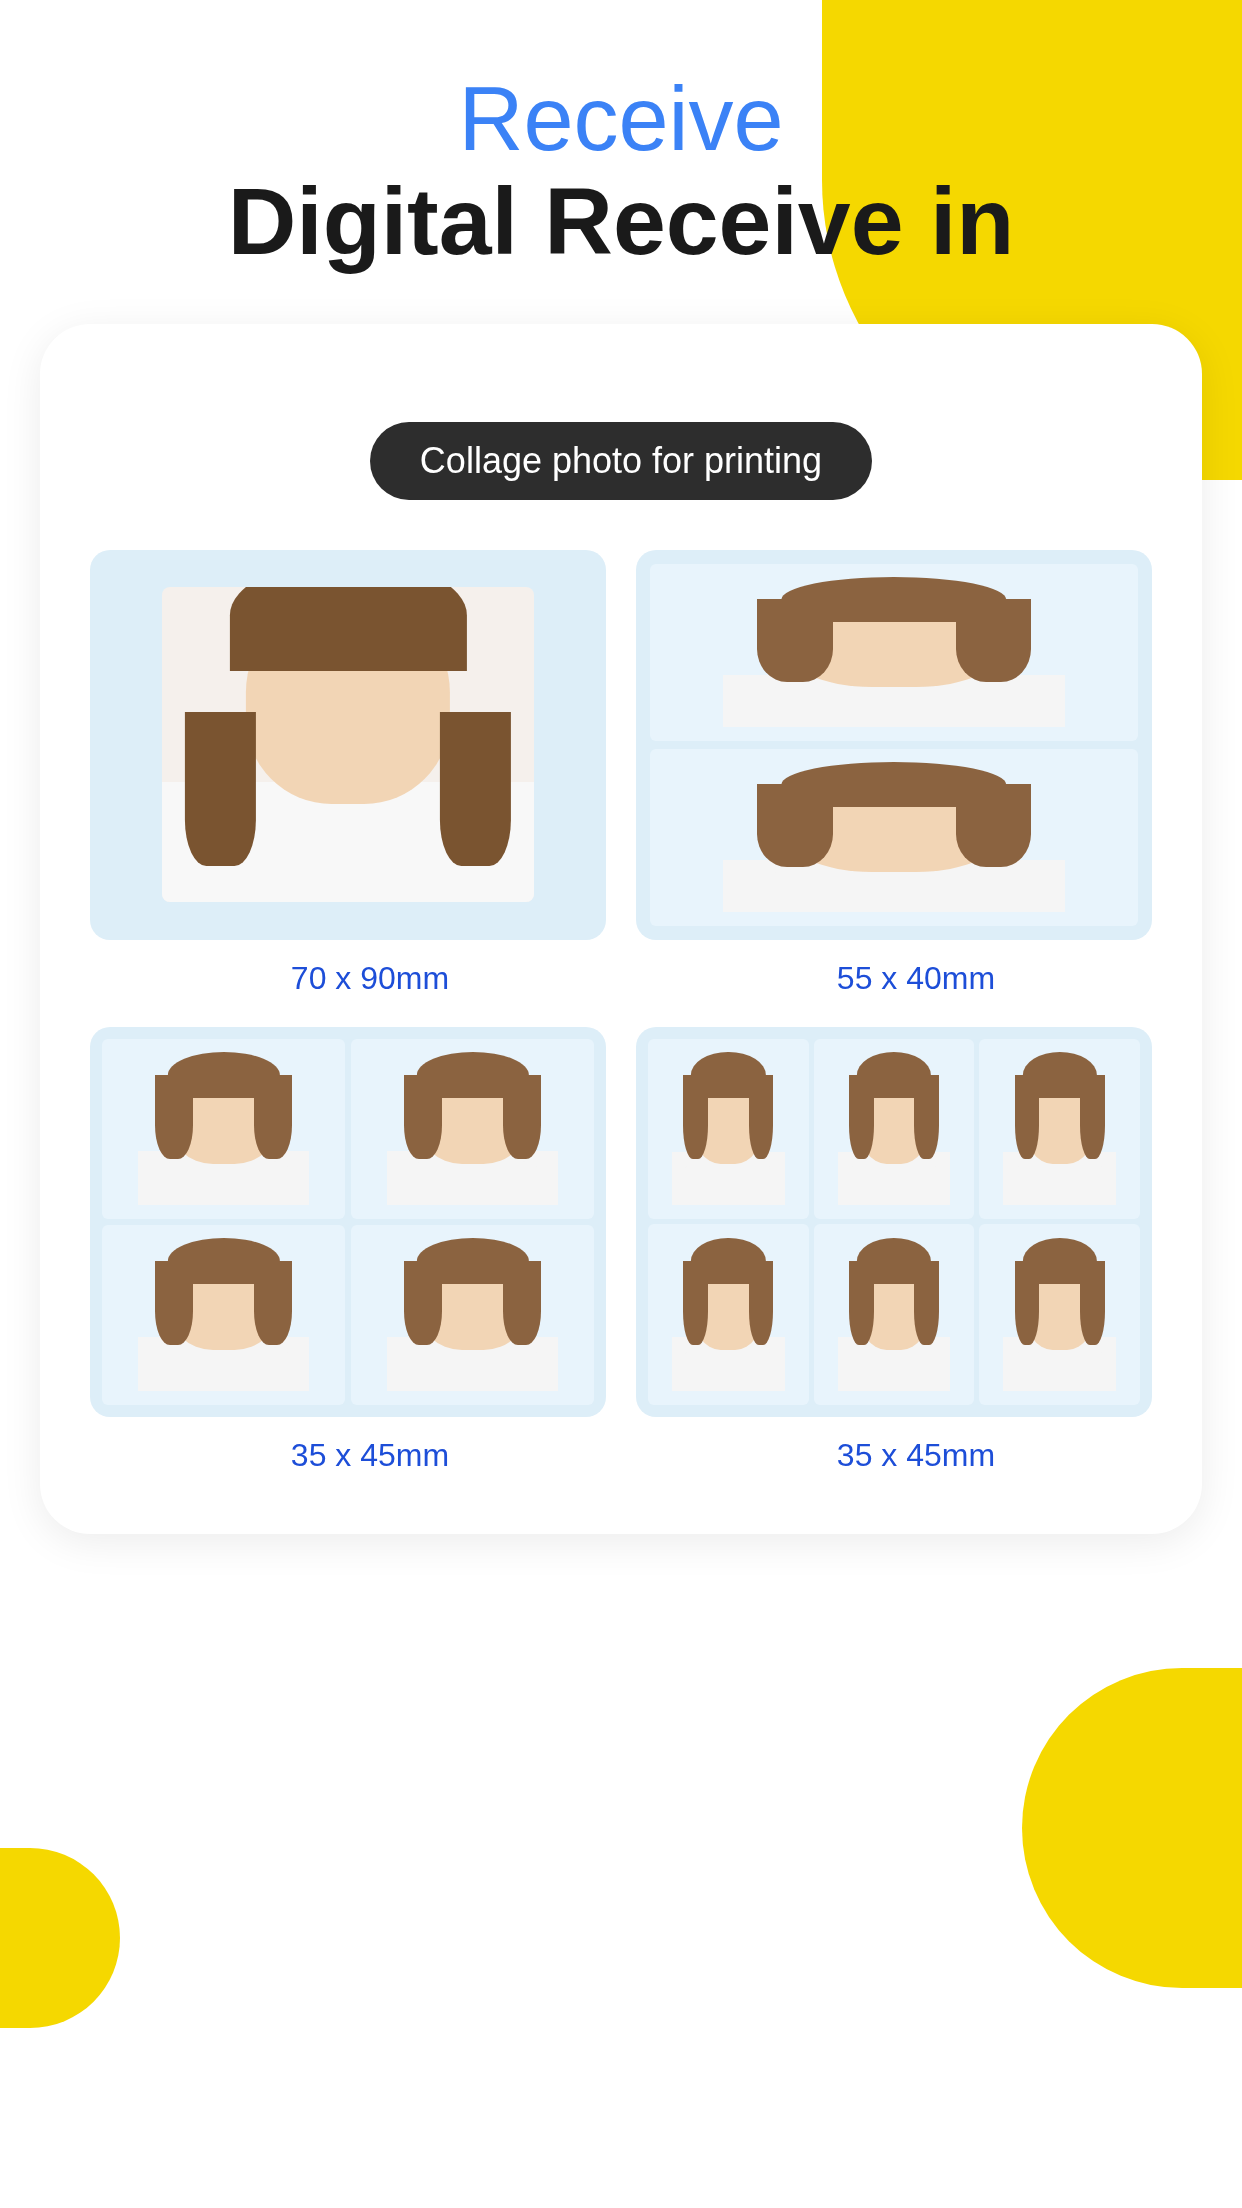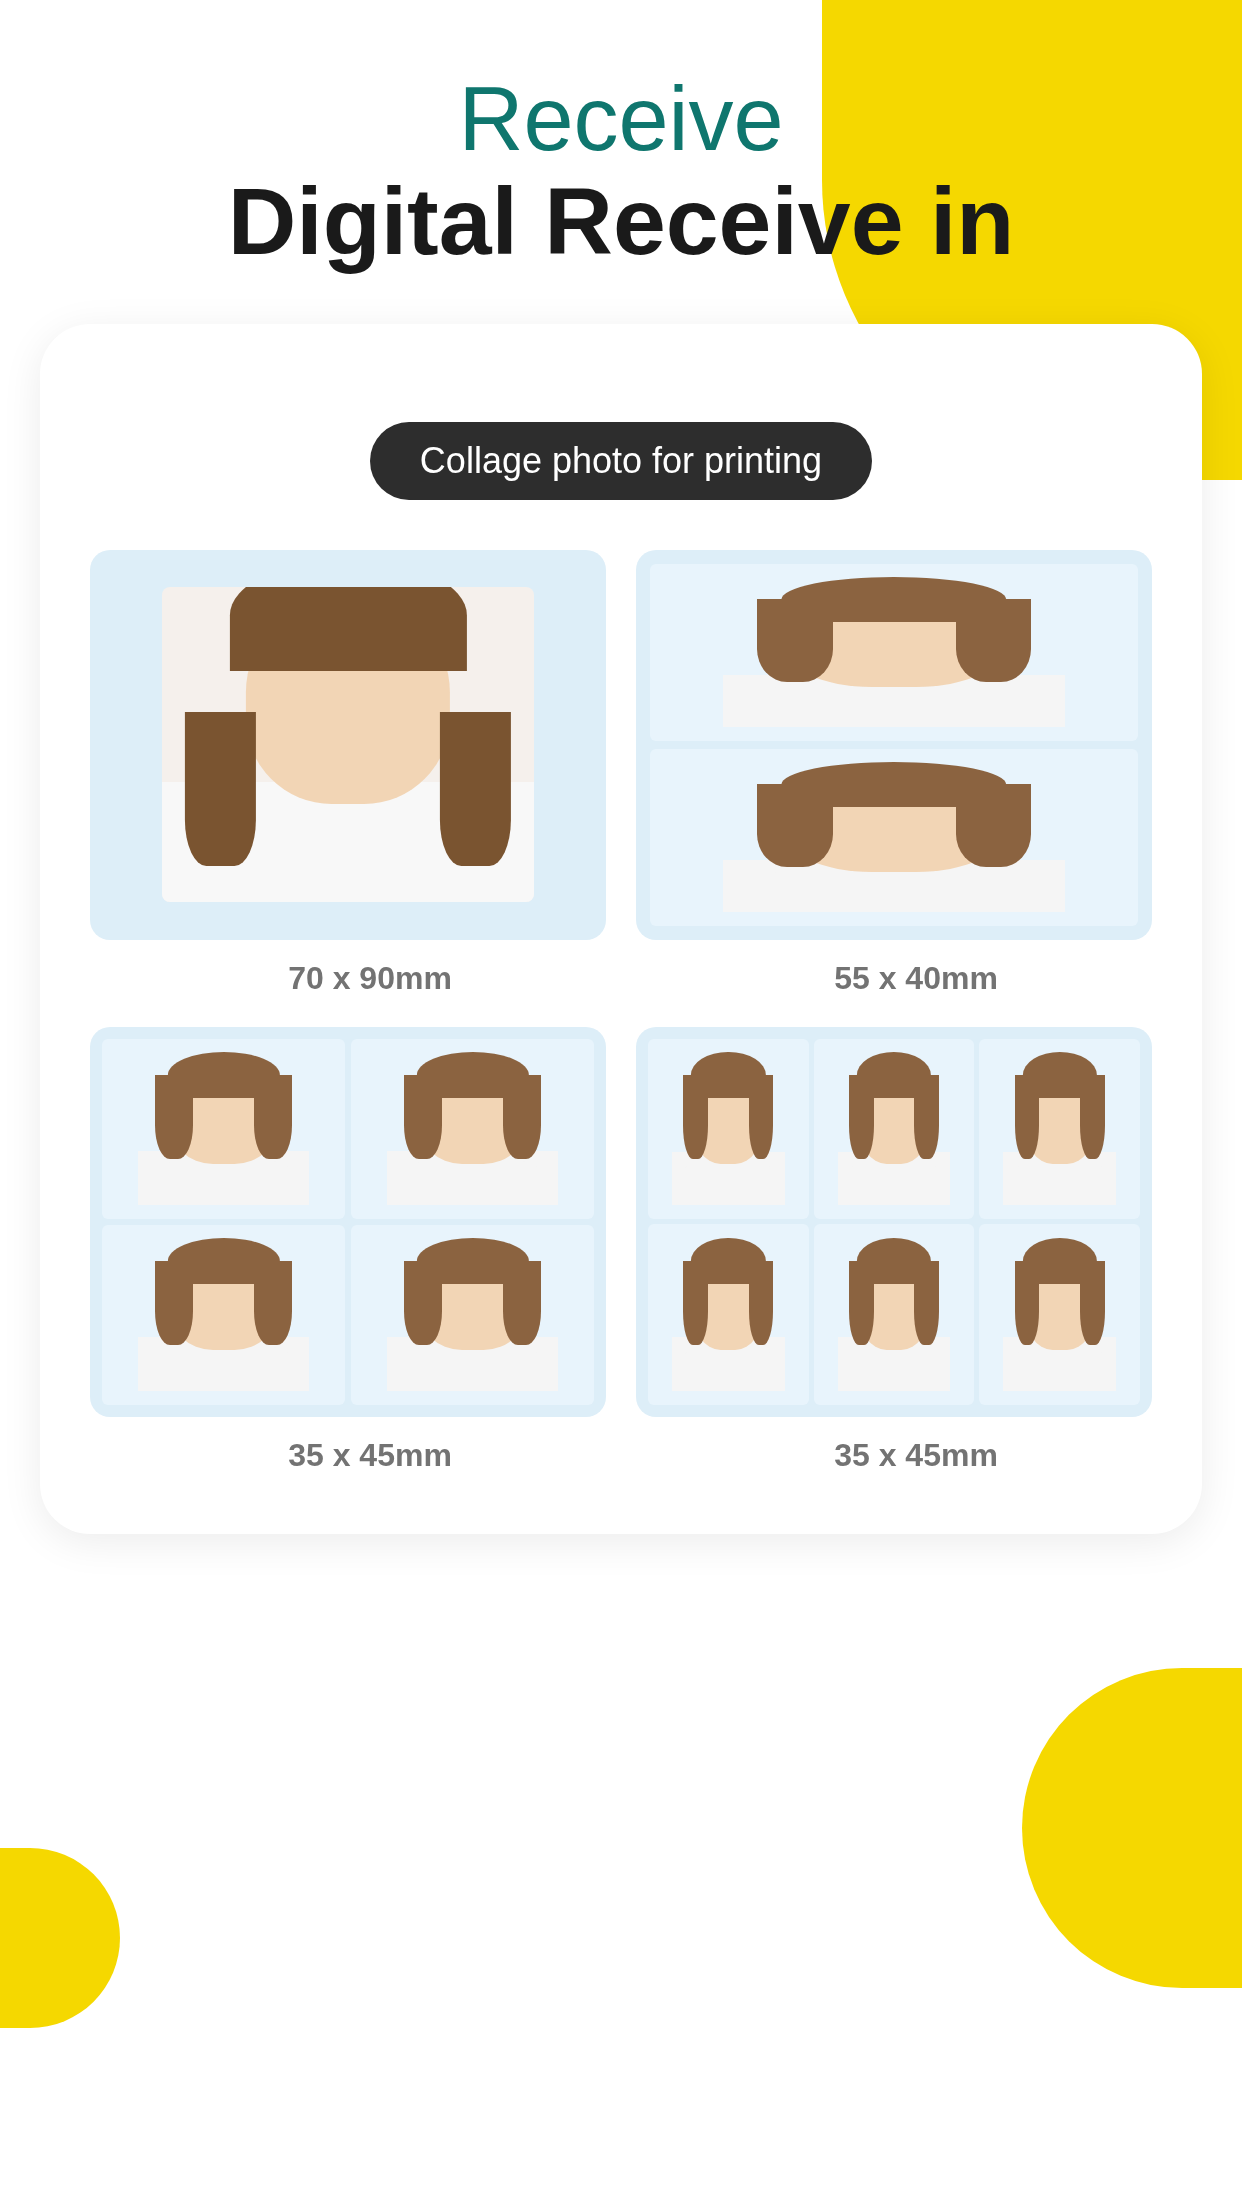--- a/index.html
+++ b/index.html
@@ -52,21 +52,21 @@
     .header-section {
       position: relative;
       z-index: 1;
       text-align: center;
       padding: 70px 80px 40px 80px;
     }
 
     .header-receive {
       font-size: 90px;
       font-weight: 400;
-      color: #0f766e;
+      color: #3b82f6;
       line-height: 1.1;
       display: block;
     }
 
     .header-bold {
       font-size: 95px;
       font-weight: 800;
       color: #1a1a1a;
       line-height: 1.1;
       display: block;
@@ -111,23 +111,23 @@
     
     .photo-card {
       display: flex;
       flex-direction: column;
       align-items: center;
     }
 
     
     .photo-label {
       font-size: 32px;
-      color: #737373;
+      color: #1d4ed8;
       margin-top: 20px;
-      font-weight: 700;
+      font-weight: 400;
       margin-left: 44px;
     }
 
     
     .passport-grid-2x2 {
       width: 100%;
       height: 390px;
       display: grid;
       grid-template-columns: 1fr 1fr;
       grid-template-rows: 1fr 1fr;

